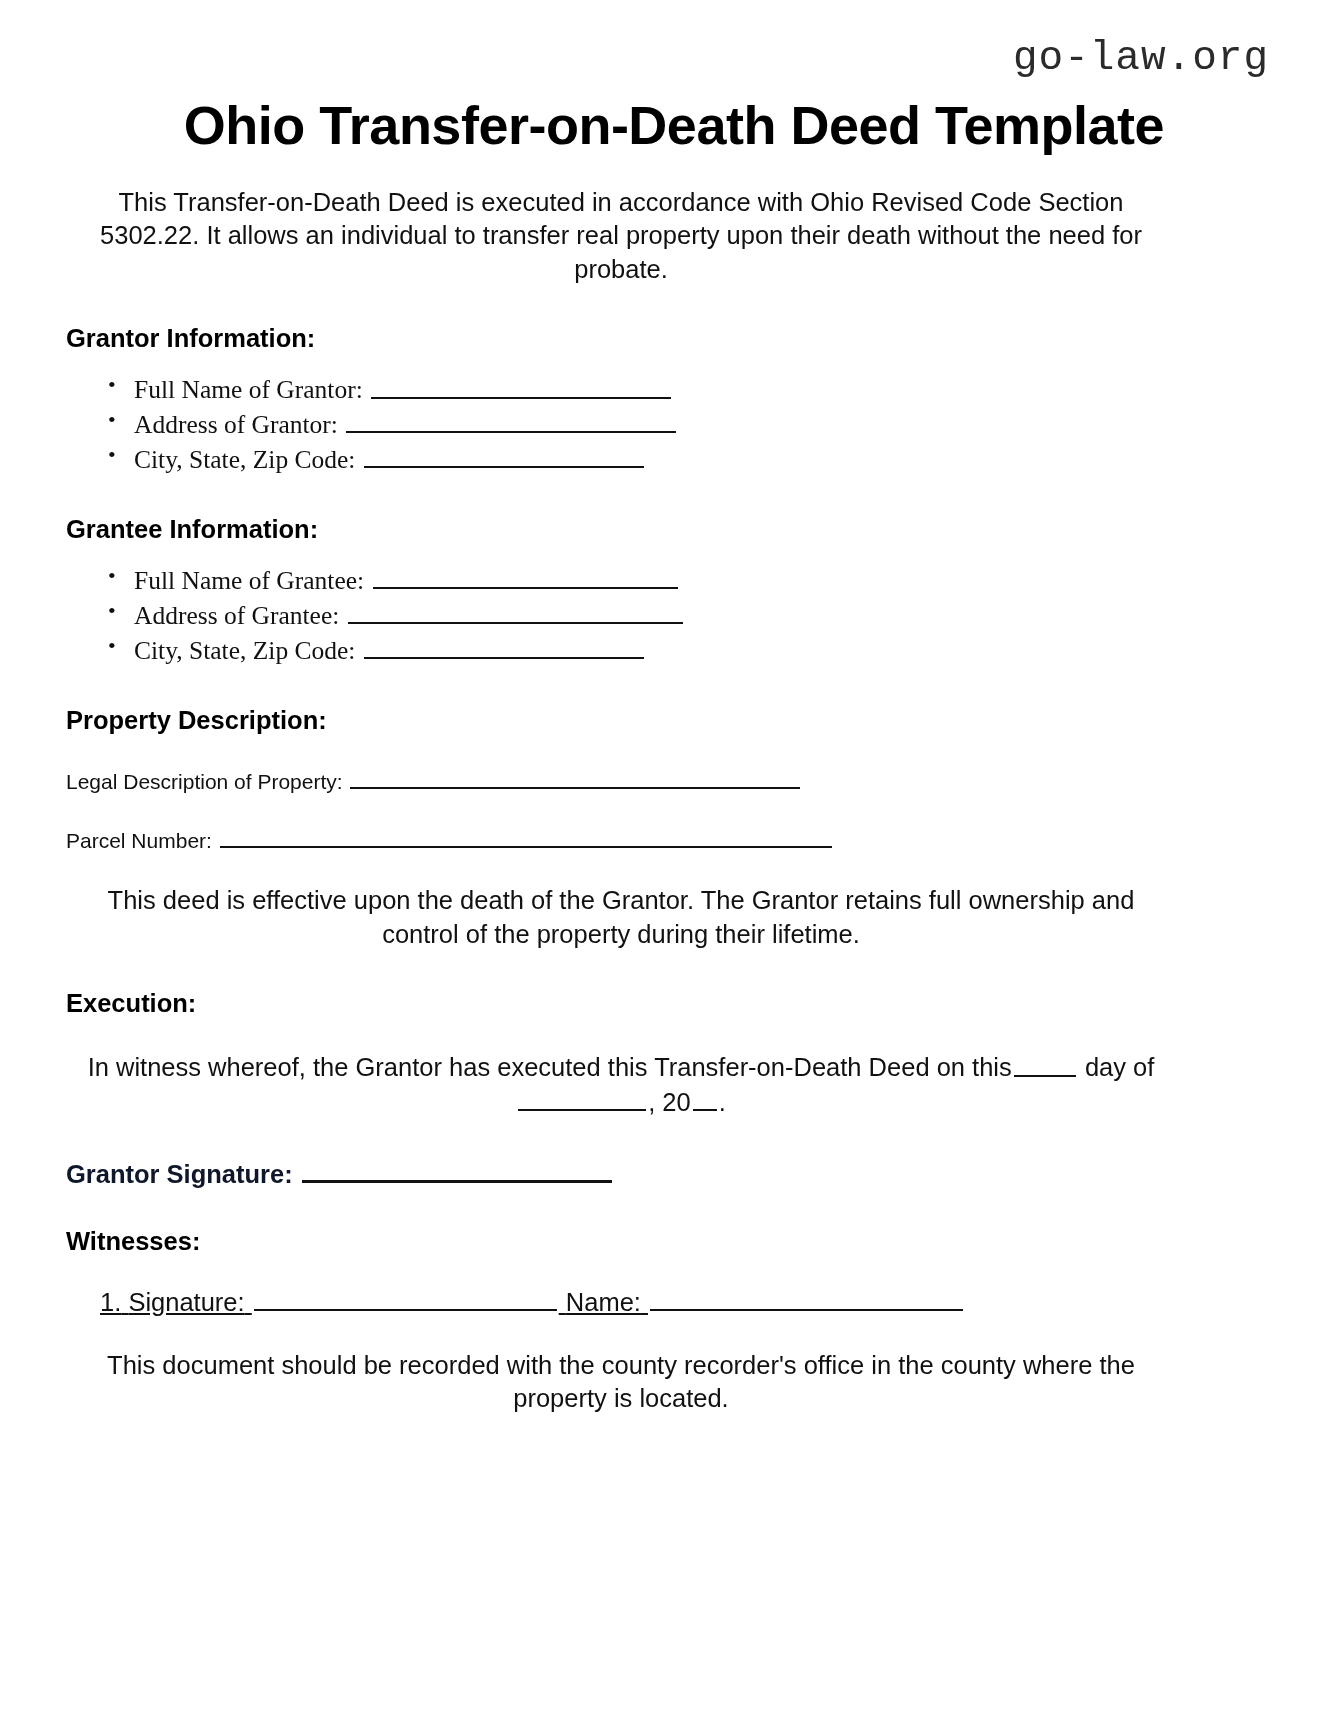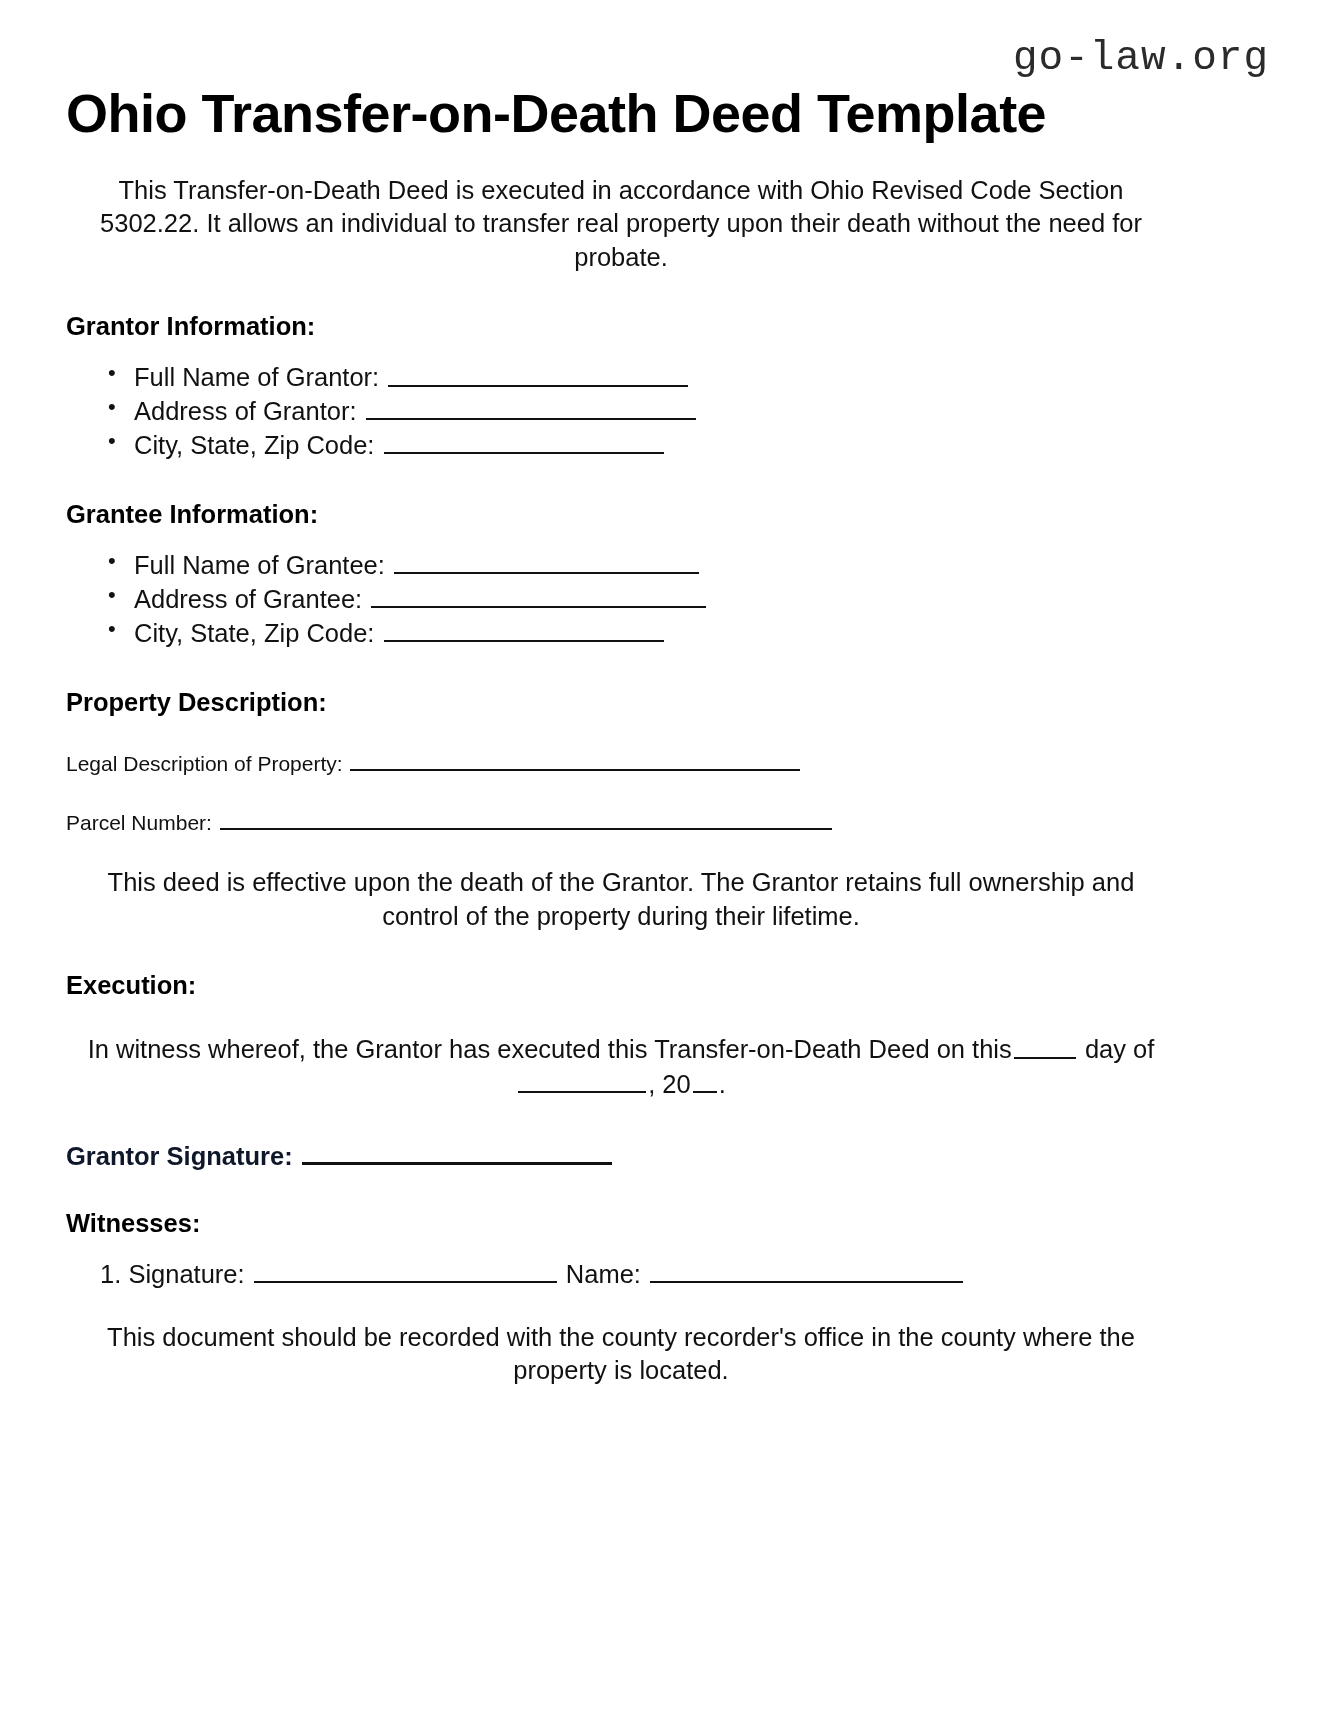--- a/index.html
+++ b/index.html
@@ -39,66 +39,69 @@
     position: absolute;
     left: 66px;
     top: 0;
     width: 1110px;
   }
   h1.doc-title {
     font-family: "Liberation Sans Narrow", "Liberation Sans", sans-serif;
     font-size: 54px;
     font-weight: bold;
     letter-spacing: -0.5px;
-    margin: 0;
+    margin: 12px;
     padding-top: 82px;
     line-height: 1.15;
     color: #000000;
     white-space: nowrap;
+    text-align: right;
   }
   p.body-text {
     font-size: 25.5px;
     line-height: 1.31;
     margin: 30px 0 0 0;
     color: #111111;
     text-align: center;
   }
   h2.section-heading {
     font-size: 25.5px;
     font-weight: bold;
     margin: 36px 0 0 0;
     color: #000000;
     line-height: 1.3;
   }
   ul.field-list {
     list-style: none;
     margin: 17px 0 0 0;
     padding: 0 0 0 38px;
+    font-family: Liberation Serif, serif;
   }
   ul.field-list li {
     font-size: 25.5px;
     line-height: 1.28;
     position: relative;
     padding-left: 30px;
     color: #111111;
     white-space: nowrap;
   }
   ul.field-list li::before {
     content: "\2022";
     position: absolute;
     left: 4px;
     top: -1px;
     font-size: 22px;
     color: #111111;
   }
   ol.witness-list {
     list-style: none;
-    margin: 17px 0 0 0;
+    margin: 27px 0 0 0;
     padding: 0 0 0 34px;
     counter-reset: witness;
+    text-decoration: underline;
   }
   ol.witness-list li {
     font-size: 25.5px;
     line-height: 1.28;
     color: #111111;
     white-space: nowrap;
   }
   .blank {
     display: inline-block;
     border-bottom: 2.5px solid #111111;

